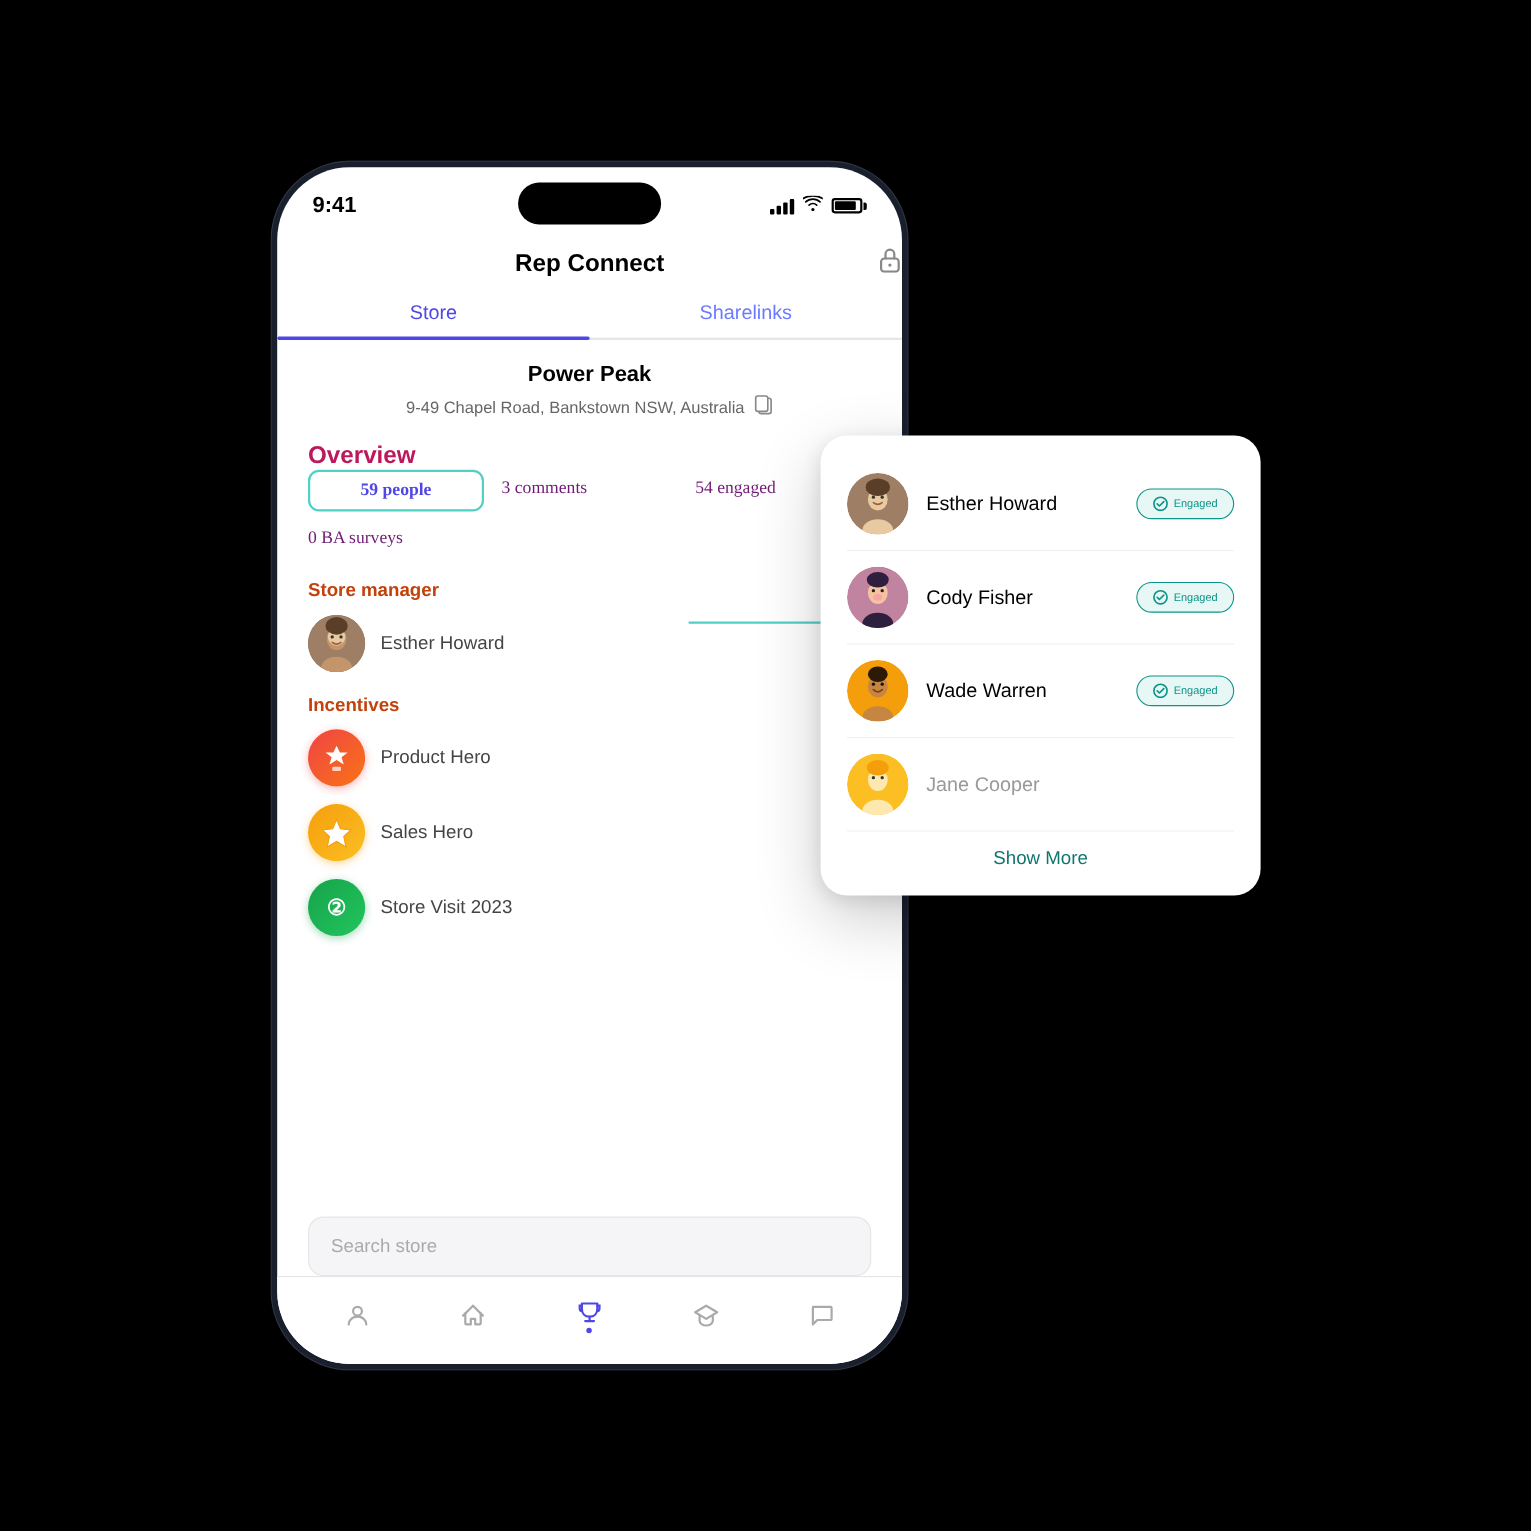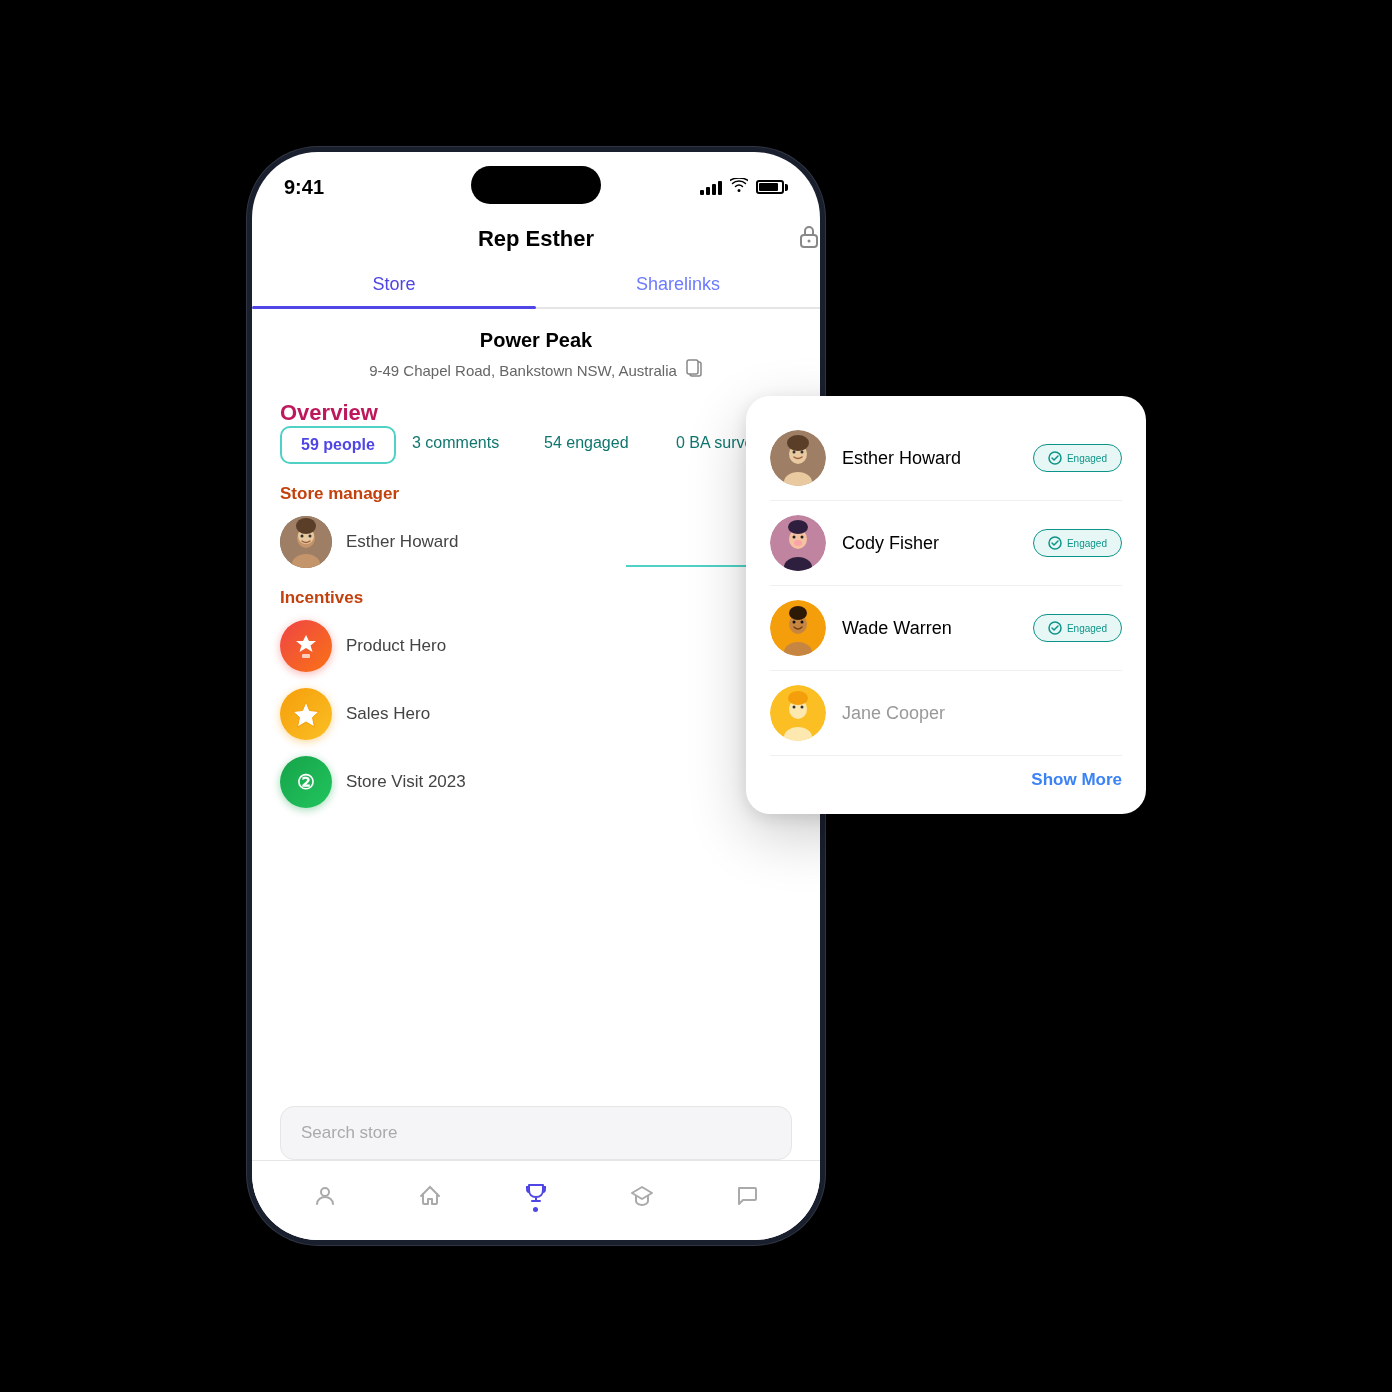--- a/index.html
+++ b/index.html
@@ -208,28 +208,29 @@
 
     
     .overview-label {
       font-size: 22px;
       font-weight: 600;
       color: #be185d;
     }
 
     .overview-grid {
       display: grid;
-      grid-template-columns: 1fr 1fr 1fr 1fr;
+      grid-template-columns: 1fr 1fr 1fr;
       gap: 8px 16px;
       margin-bottom: 20px;
+      font-family: Liberation Serif, serif;
     }
 
     .overview-item {
       font-size: 16px;
-      color: #0f766e;
+      color: #701a75;
       padding: 8px 0;
     }
 
     .overview-item.highlighted {
       background: #fff;
       border: 2px solid #4fd1c5;
       border-radius: 10px;
       padding: 8px 16px;
       color: #4f46e5;
       font-weight: 600;
@@ -425,24 +426,24 @@
       border-radius: 20px;
       padding: 6px 14px;
       font-size: 10px;
       font-weight: 500;
       display: flex;
       align-items: center;
       gap: 5px;
     }
 
     .show-more {
-      text-align: right;
-      color: #3b82f6;
+      text-align: center;
+      color: #0f766e;
       font-size: 17px;
-      font-weight: 700;
+      font-weight: 400;
       padding: 14px 0 4px;
     }
 
     
     .arrow-connector {
       position: absolute;
       left: 370px;
       top: 440px;
       z-index: 5;
     }
@@ -484,21 +485,21 @@
           <div class="battery">
             <div class="battery-body">
                 <div class="battery-fill"></div>
               </div>
             <div class="battery-tip"></div>
           </div>
         </div>
       </div>
 
       <div class="app-header">
-        <span class="app-title">Rep Esther</span>
+        <span class="app-title">Rep Connect</span>
         <span class="header-icon">
           <svg width="22" height="24" viewBox="0 0 22 24" fill="none">
             <rect x="3" y="11" width="16" height="12" rx="3" stroke="#888" stroke-width="2" fill="none"></rect>
             <path d="M7 11V7a4 4 0 018 0v4" stroke="#888" stroke-width="2" stroke-linecap="round" fill="none"></path>
             <circle cx="11" cy="17" r="1.5" fill="#888"></circle>
           </svg>
         </span>
       </div>
 
       <div class="tabs">

